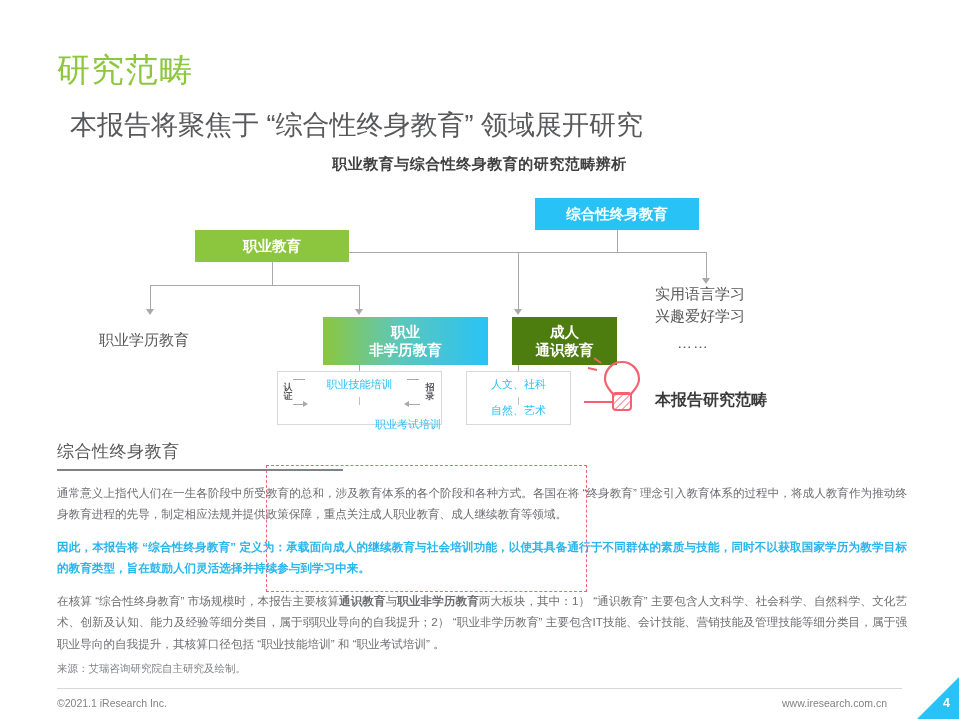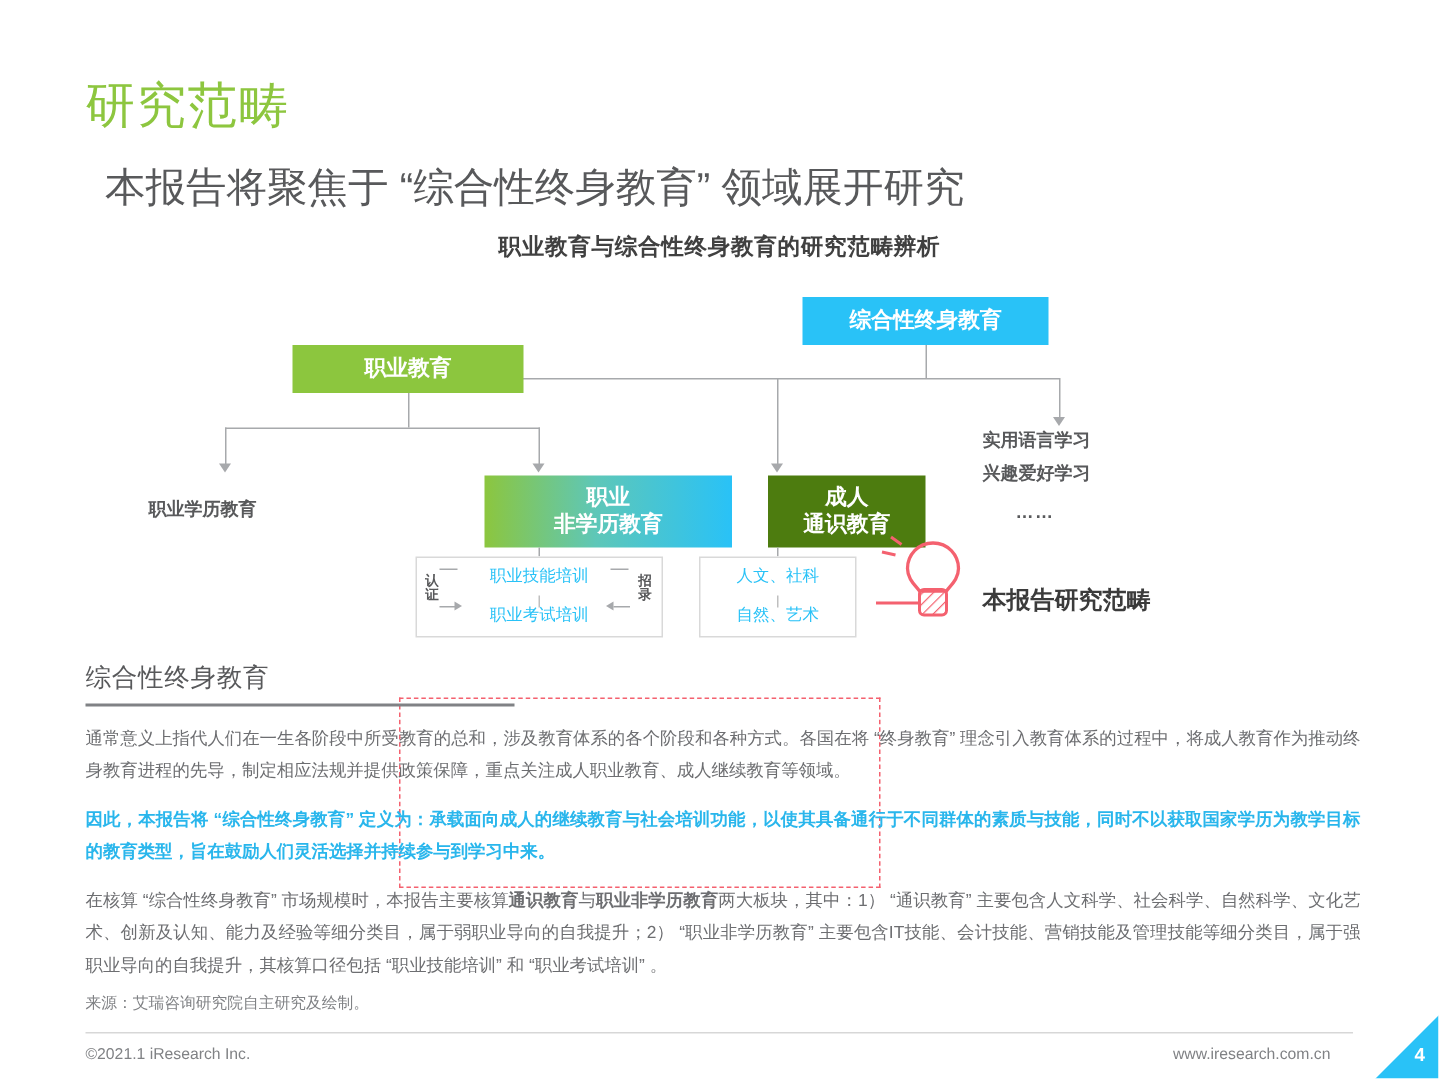--- a/index.html
+++ b/index.html
@@ -58,21 +58,21 @@
     background:linear-gradient(90deg,#8cc63e 0%,#5ec7b8 45%,#29c2f7 100%);
     font-size:14.5px;
   }
   .node-adult{
     left:466px;top:317px;width:105px;height:48px;
     background:#4d7c0f;font-size:14.5px;
   }
   .node-vocnon,.node-adult{top:auto;margin-left:46px;}
 
   .leaf-label{
-    position:absolute;font-size:12px;color:#58595b;font-weight:bold;
+    position:absolute;font-size:15px;color:#58595b;font-weight:normal;
     white-space:nowrap;
   }
 
   
   .ln{position:absolute;background:#a7a9ac;}
   .lnv{width:1px;}
   .lnh{height:1px;}
   .arrow-down{
     position:absolute;width:0;height:0;
     border-left:4px solid transparent;border-right:4px solid transparent;
@@ -205,21 +205,21 @@
         <div>通识教育</div>
       </div>
     </div>
 
     <div class="ln lnv" style="left:359px;top:210px;height:6px;"></div>
     <div class="ln lnv" style="left:518px;top:210px;height:6px;"></div>
 
     <div class="subbox subbox-voc" style="top:216px;">
       <div class="sub-line" style="margin-top:7px;">职业技能培训</div>
       <div class="mini-ln" style="left:81px;top:25px;width:1px;height:8px;background:#bfbfbf;"></div>
-      <div class="sub-line" style="margin-top:15px;">职业考试培训</div>
+      <div class="sub-line" style="margin-top:29px;text-align:right;">职业考试培训</div>
     </div>
 
     <div class="vtext" style="left:283px;top:228px;">认证</div>
     <div class="mini-ln" style="left:293px;top:224px;width:12px;height:1px;"></div>
     <div class="mini-ln" style="left:293px;top:249px;width:11px;height:1px;"></div>
     <div class="mini-arrow-r" style="left:303px;top:246px;"></div>
 
     <div class="vtext" style="left:425px;top:228px;">招录</div>
     <div class="mini-ln" style="left:407px;top:224px;width:12px;height:1px;"></div>
     <div class="mini-ln" style="left:409px;top:249px;width:11px;height:1px;"></div>

